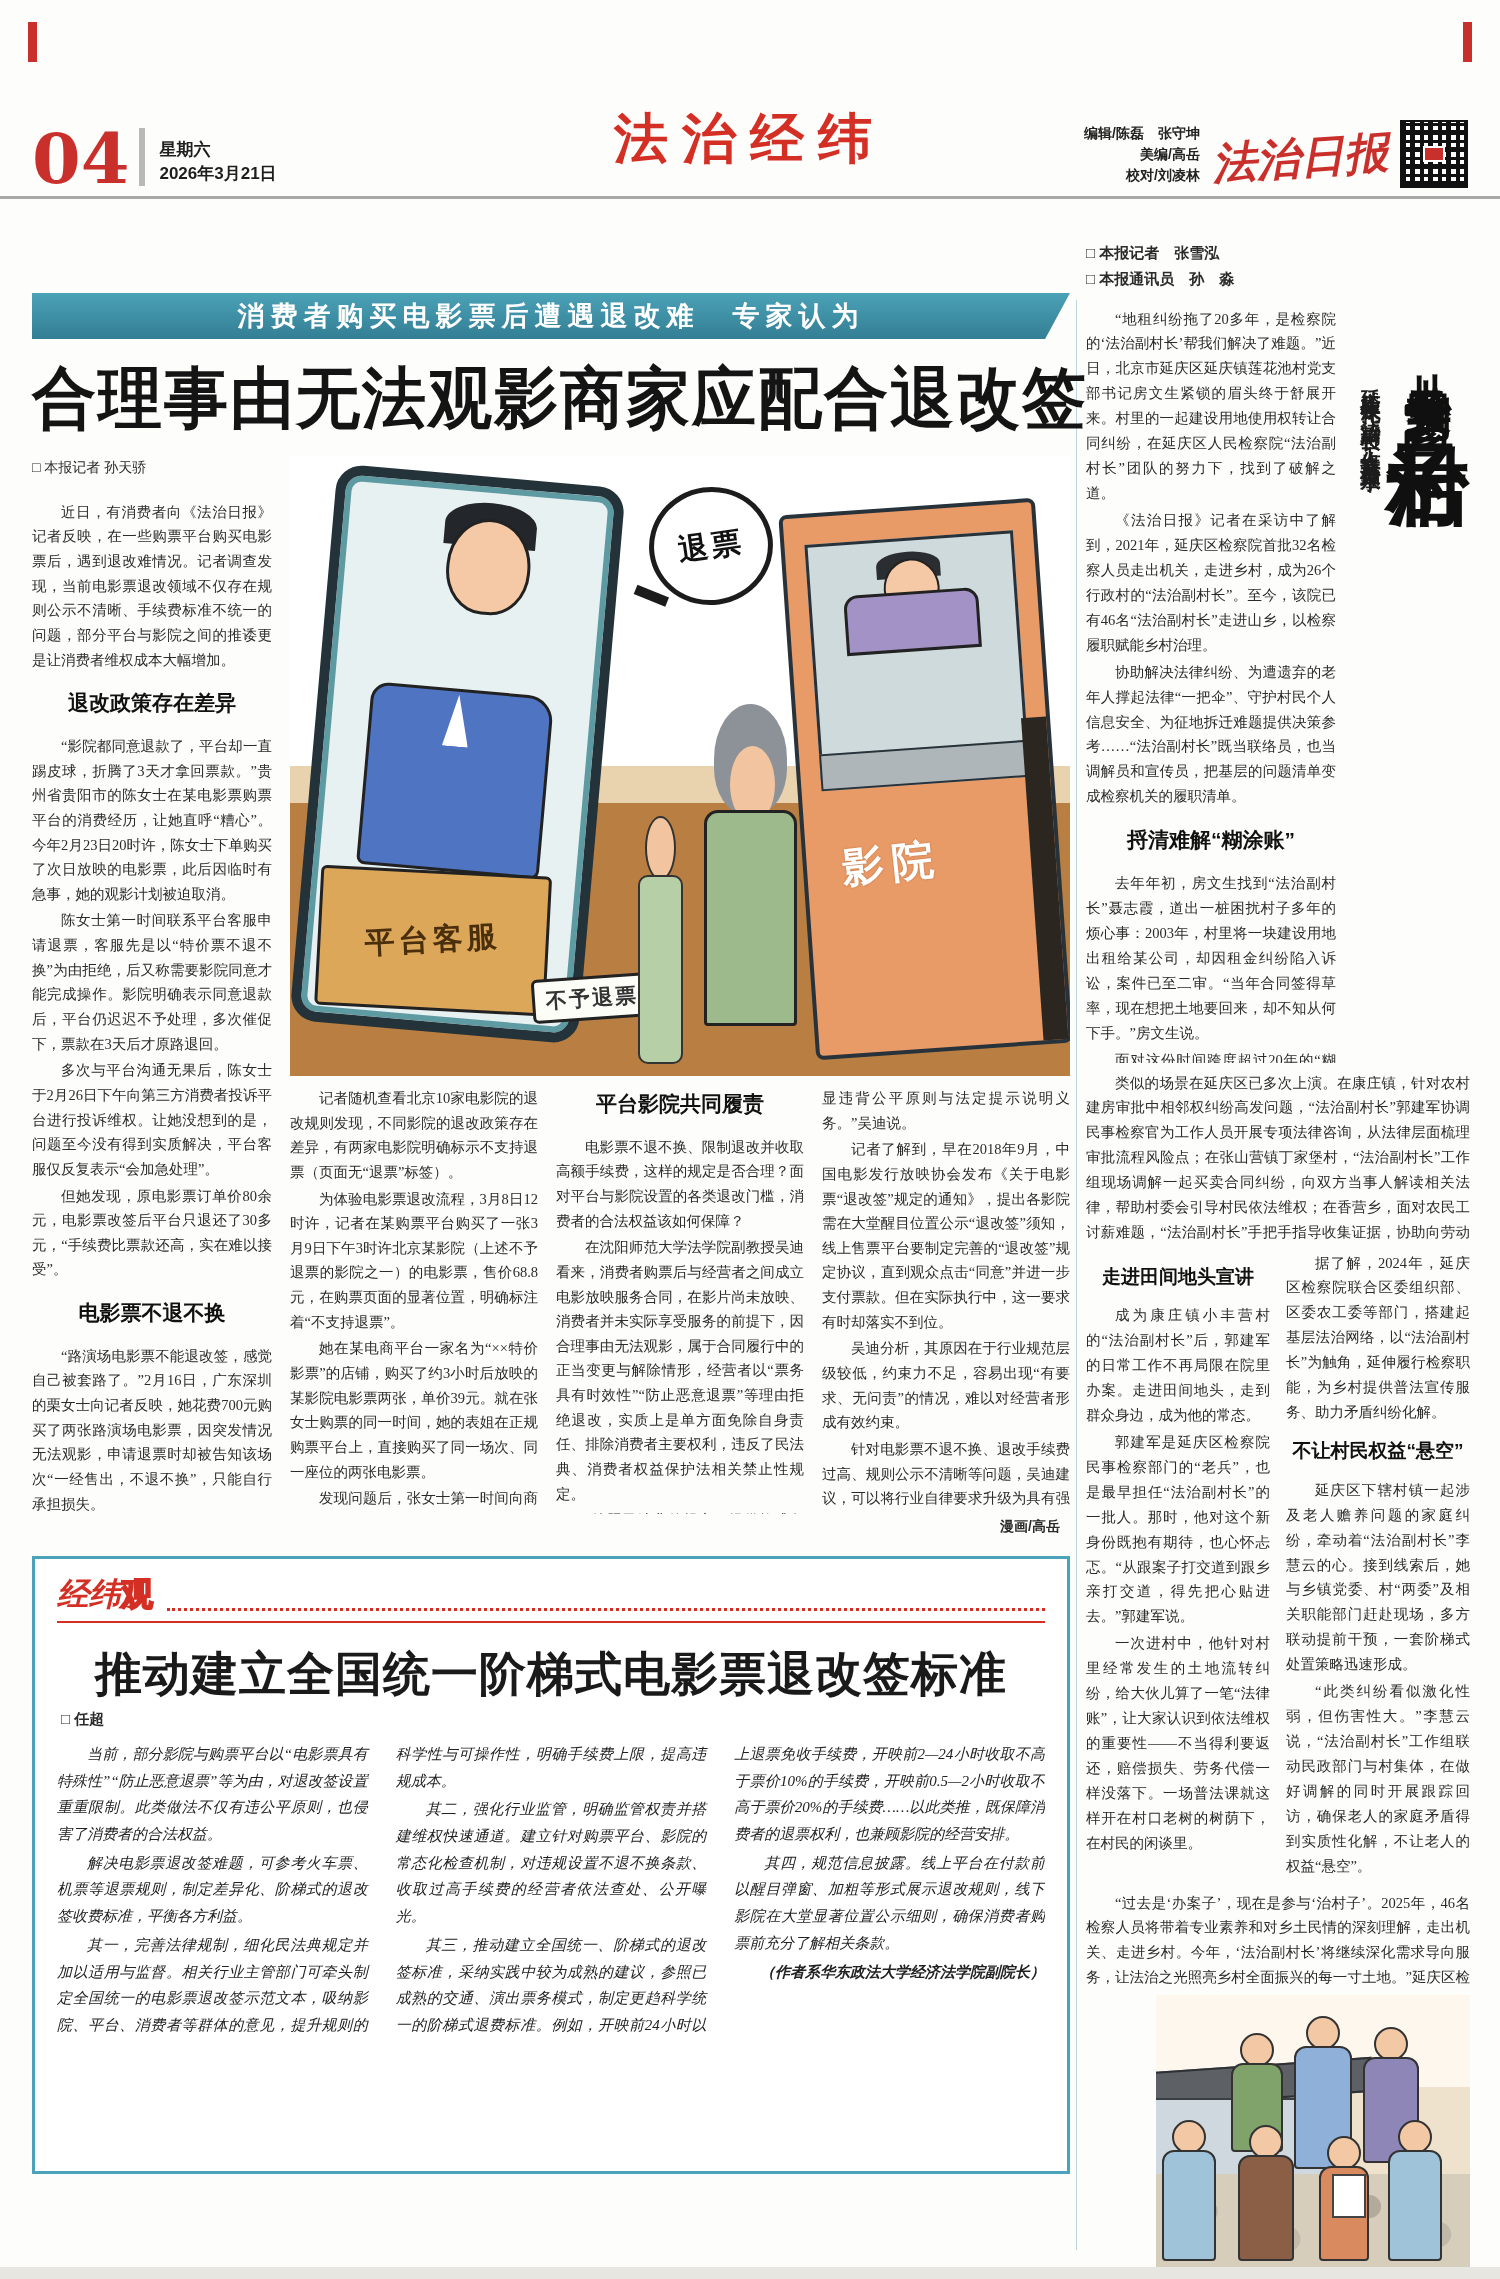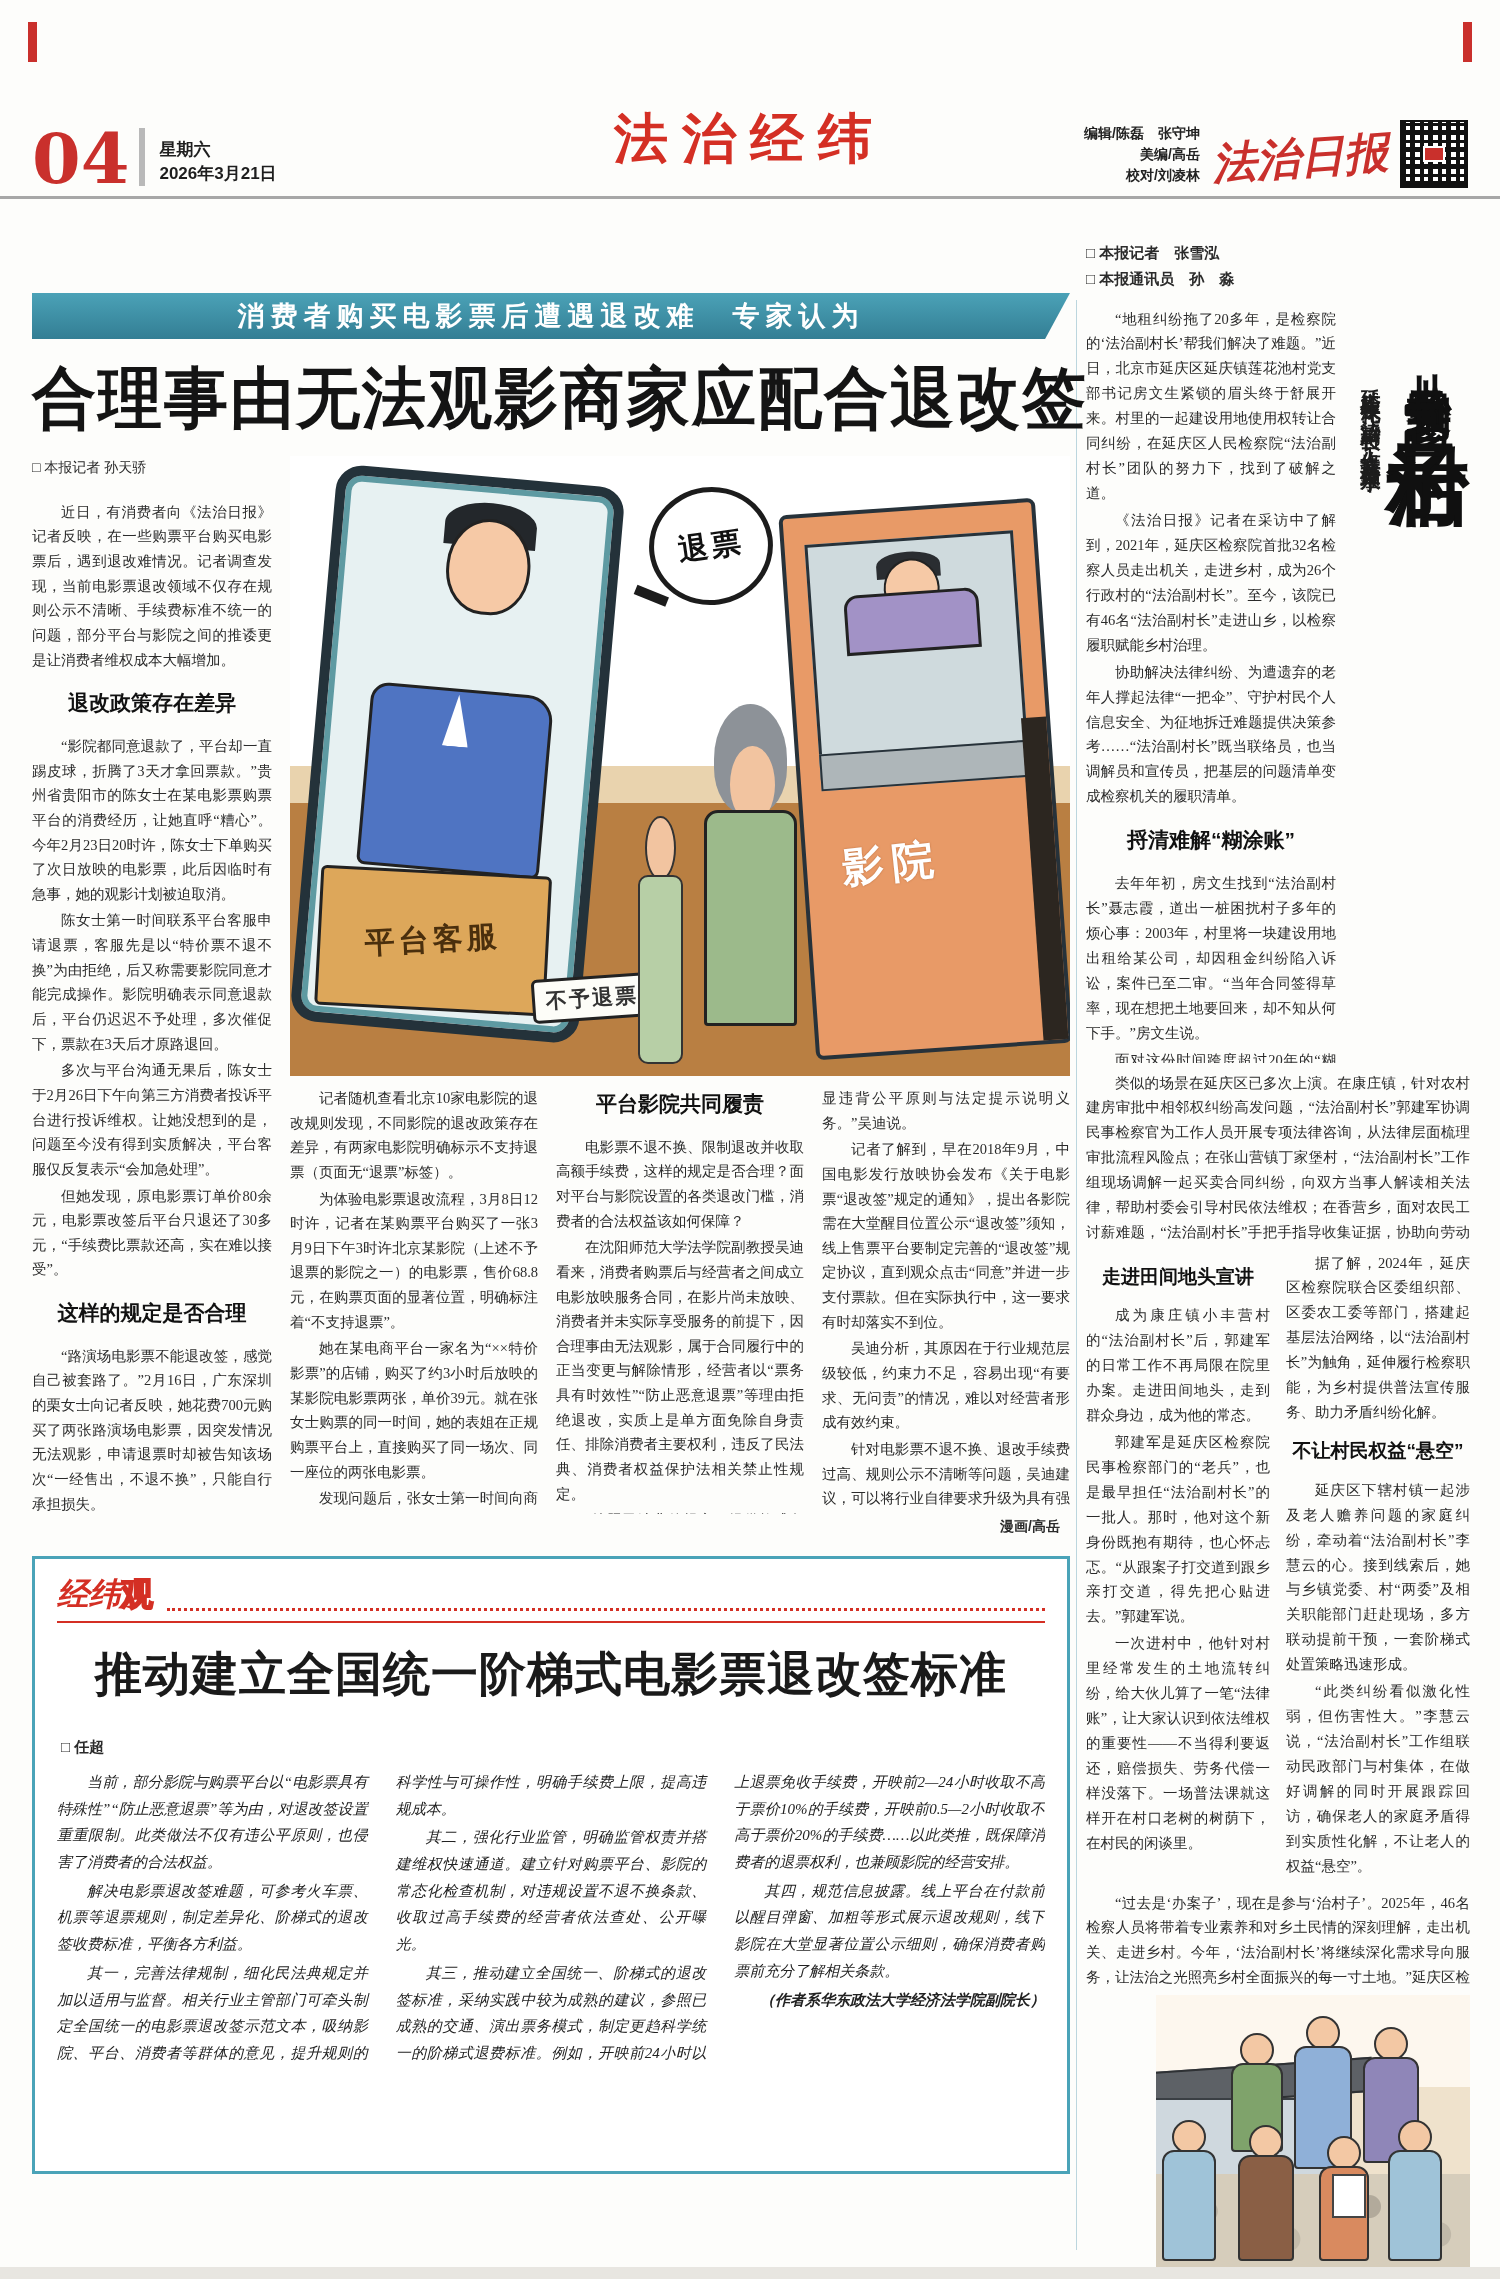--- a/index.html
+++ b/index.html
@@ -74,21 +74,21 @@
                 font-family:"Liberation Sans",sans-serif;transform:rotate(-2deg);text-shadow:0 0 2px #b86c3c}
   .doorway{position:absolute;right:0;top:40%;width:10%;height:60%;background:#2c2620}
   
   .jingwei{position:absolute;left:32px;top:1556px;width:1038px;height:618px;border:3px solid #4aa3b8;background:#fff;
            padding:14px 22px;overflow:hidden}
   .jw-header{display:flex;align-items:flex-end}
   .jw-logo{font-size:32px;font-weight:900;font-style:italic;color:#d42f24;font-family:"DejaVu Serif",serif;white-space:nowrap}
   .jw-logo .outline{color:#fff;-webkit-text-stroke:2px #d42f24;font-style:normal}
   .jw-dots{flex:1;height:10px;margin:0 0 6px 14px;border-bottom:3px dotted #d42f24}
   .jw-rule{height:2px;background:#d42f24;margin-top:4px}
-  .jw-headline{text-align:center;font-size:47px;font-weight:900;color:#1a1a1a;margin:20px 0 32px;letter-spacing:1px;
+  .jw-headline{text-align:center;font-size:47px;font-weight:900;color:#1a1a1a;margin:20px 0 4px;letter-spacing:1px;
                font-family:"Liberation Sans","DejaVu Sans",sans-serif;white-space:nowrap}
   .jw-byline{font-size:15px;font-weight:bold;margin:0 0 12px 4px;font-family:"Liberation Sans","DejaVu Sans",sans-serif}
   .jw-cols{column-count:3;column-gap:28px;height:480px;overflow:hidden;font-size:15px;line-height:1.78;
            text-align:justify;font-style:italic;color:#222}
   
   .divider-v{position:absolute;left:1076px;top:300px;height:1950px;width:1px;background:#bcd6de}
   
   .village{position:absolute;left:1086px;top:240px;width:384px;height:2030px;font-size:14.5px;line-height:1.72;text-align:justify}
   .v-bylines{font-size:15px;font-weight:bold;line-height:1.75;font-family:"Liberation Sans","DejaVu Sans",sans-serif;margin-bottom:14px}
   .v-top{display:flex;gap:10px;height:756px;overflow:hidden}
@@ -152,21 +152,21 @@
   <div class="body-flex">
     <div class="col1">
       <div class="byline">□ 本报记者 孙天骄</div>
       <div>
           <p>近日，有消费者向《法治日报》记者反映，在一些购票平台购买电影票后，遇到退改难情况。记者调查发现，当前电影票退改领域不仅存在规则公示不清晰、手续费标准不统一的问题，部分平台与影院之间的推诿更是让消费者维权成本大幅增加。</p>
           <p class="subhead">退改政策存在差异</p>
           <p>“影院都同意退款了，平台却一直踢皮球，折腾了3天才拿回票款。”贵州省贵阳市的陈女士在某电影票购票平台的消费经历，让她直呼“糟心”。今年2月23日20时许，陈女士下单购买了次日放映的电影票，此后因临时有急事，她的观影计划被迫取消。</p>
           <p>陈女士第一时间联系平台客服申请退票，客服先是以“特价票不退不换”为由拒绝，后又称需要影院同意才能完成操作。影院明确表示同意退款后，平台仍迟迟不予处理，多次催促下，票款在3天后才原路退回。</p>
           <p>多次与平台沟通无果后，陈女士于2月26日下午向第三方消费者投诉平台进行投诉维权。让她没想到的是，问题至今没有得到实质解决，平台客服仅反复表示“会加急处理”。</p>
           <p>但她发现，原电影票订单价80余元，电影票改签后平台只退还了30多元，“手续费比票款还高，实在难以接受”。</p>
-          <p class="subhead">这样的规定是否合理</p>
+          <p class="subhead">电影票不退不换</p>
           <p>“路演场电影票不能退改签，感觉自己被套路了。”2月16日，广东深圳的栗女士向记者反映，她花费700元购买了两张路演场电影票，因突发情况无法观影，申请退票时却被告知该场次“一经售出，不退不换”，只能自行承担损失。</p>
         </div>
     </div>
     <div class="right-region">
       <div class="cartoon1">
         <div class="phone">
           <div class="agent-hair"></div>
           <div class="agent-head"></div>
           <div class="agent-body"></div>
           <div class="agent-shirt"></div>

